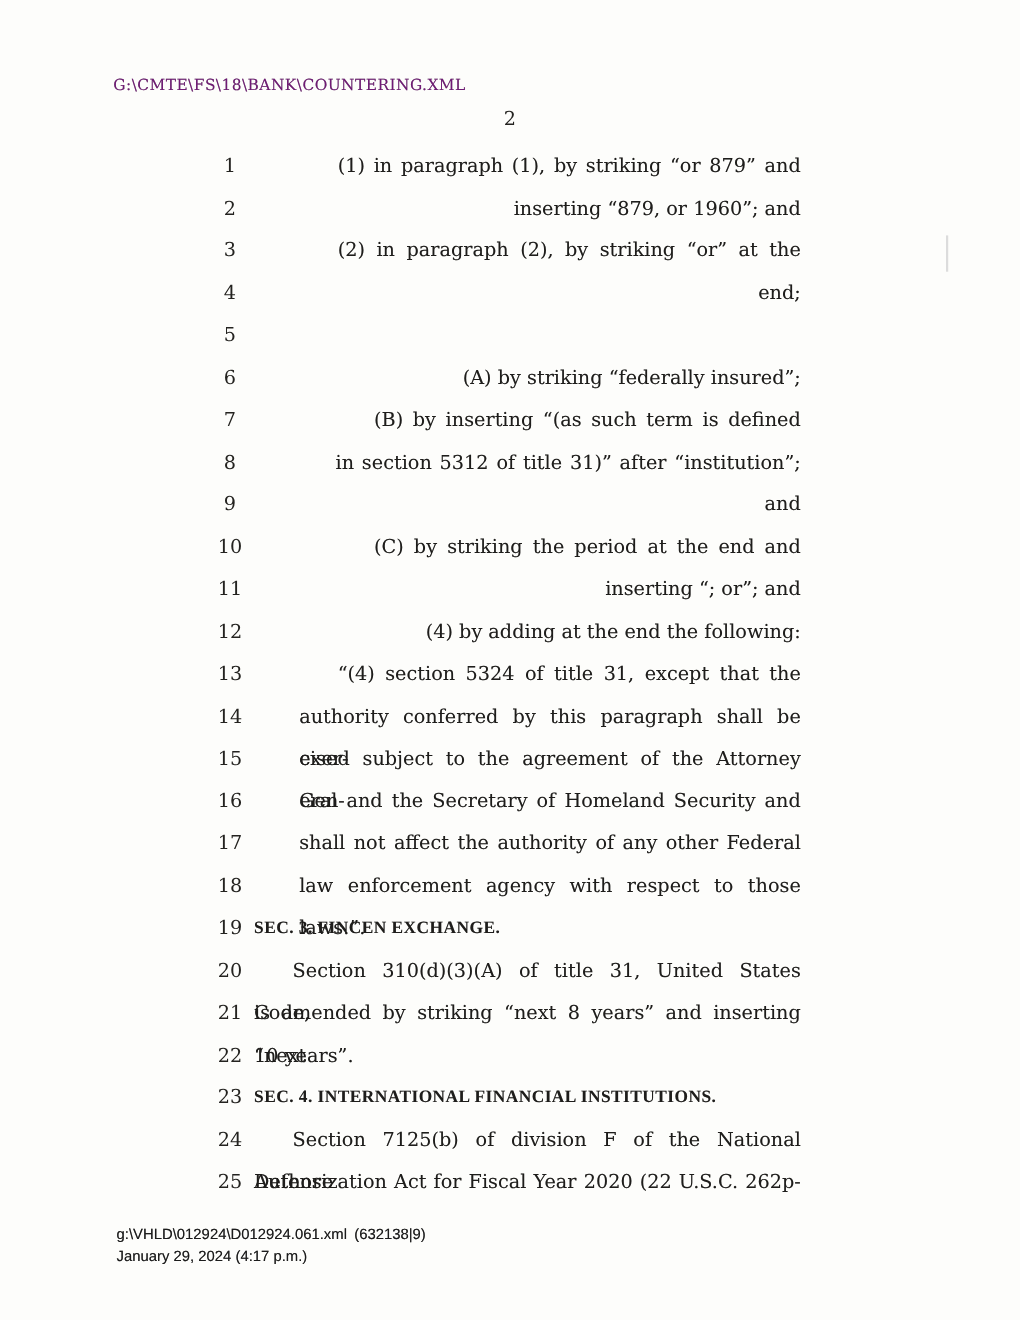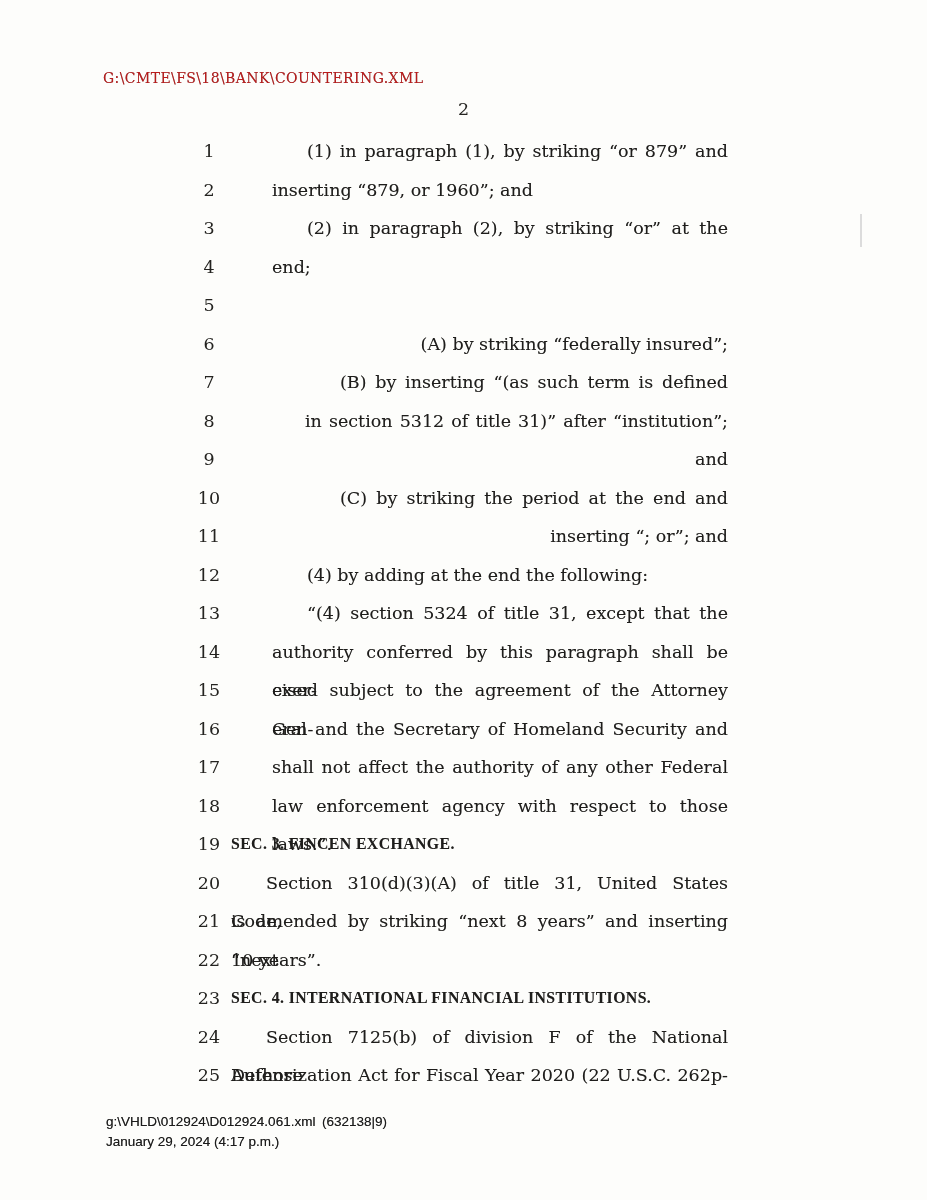--- a/index.html
+++ b/index.html
@@ -6,41 +6,41 @@
   body{
     width:927px;height:1200px;position:relative;
     background:#fdfdfb;
     font-family:"DejaVu Serif", serif;
     color:#1e1d1b;
     overflow:hidden;
   }
   .page{position:absolute;inset:0;}
   .header-path{
     position:absolute;left:103px;top:70px;
-    font-size:14px;letter-spacing:.4px;color:#b91c1c;
+    font-size:14px;letter-spacing:.4px;color:#701a75;
     text-shadow:0 0 .4px rgba(30,30,30,.45);
   }
   .page-number{
     position:absolute;left:0;top:99px;width:927px;
     text-align:center;font-size:17.5px;color:#242320;
   }
   .body-block{
     position:absolute;left:191px;top:132px;width:537px;
   }
   .row{position:relative;height:38.5px;line-height:38.5px;font-size:17.5px;}
   .num{
     position:absolute;left:0;top:0;width:36px;
     text-align:center;font-size:17.5px;color:#242320;
   }
   .txt{
     display:block;white-space:normal;
     text-shadow:0 0 .4px rgba(30,30,30,.35);
   }
   .r-m0 .txt{margin-left:40px;}
-  .r-m1 .txt{margin-left:81px;}
+  .r-m1 .txt{margin-left:81px;text-align:right;}
   .r-m2 .txt{margin-left:114px;text-align:right;}
   .ind .txt{text-indent:35px;}
   .just .txt{text-align:justify;text-align-last:justify;}
   .head .txt{
     font-weight:bold;
     font-family:Liberation Serif, serif;
     font-size:15.8px;letter-spacing:.4px;
   }
   .footer{
     position:absolute;left:0;top:1112px;width:832px;height:46px;

